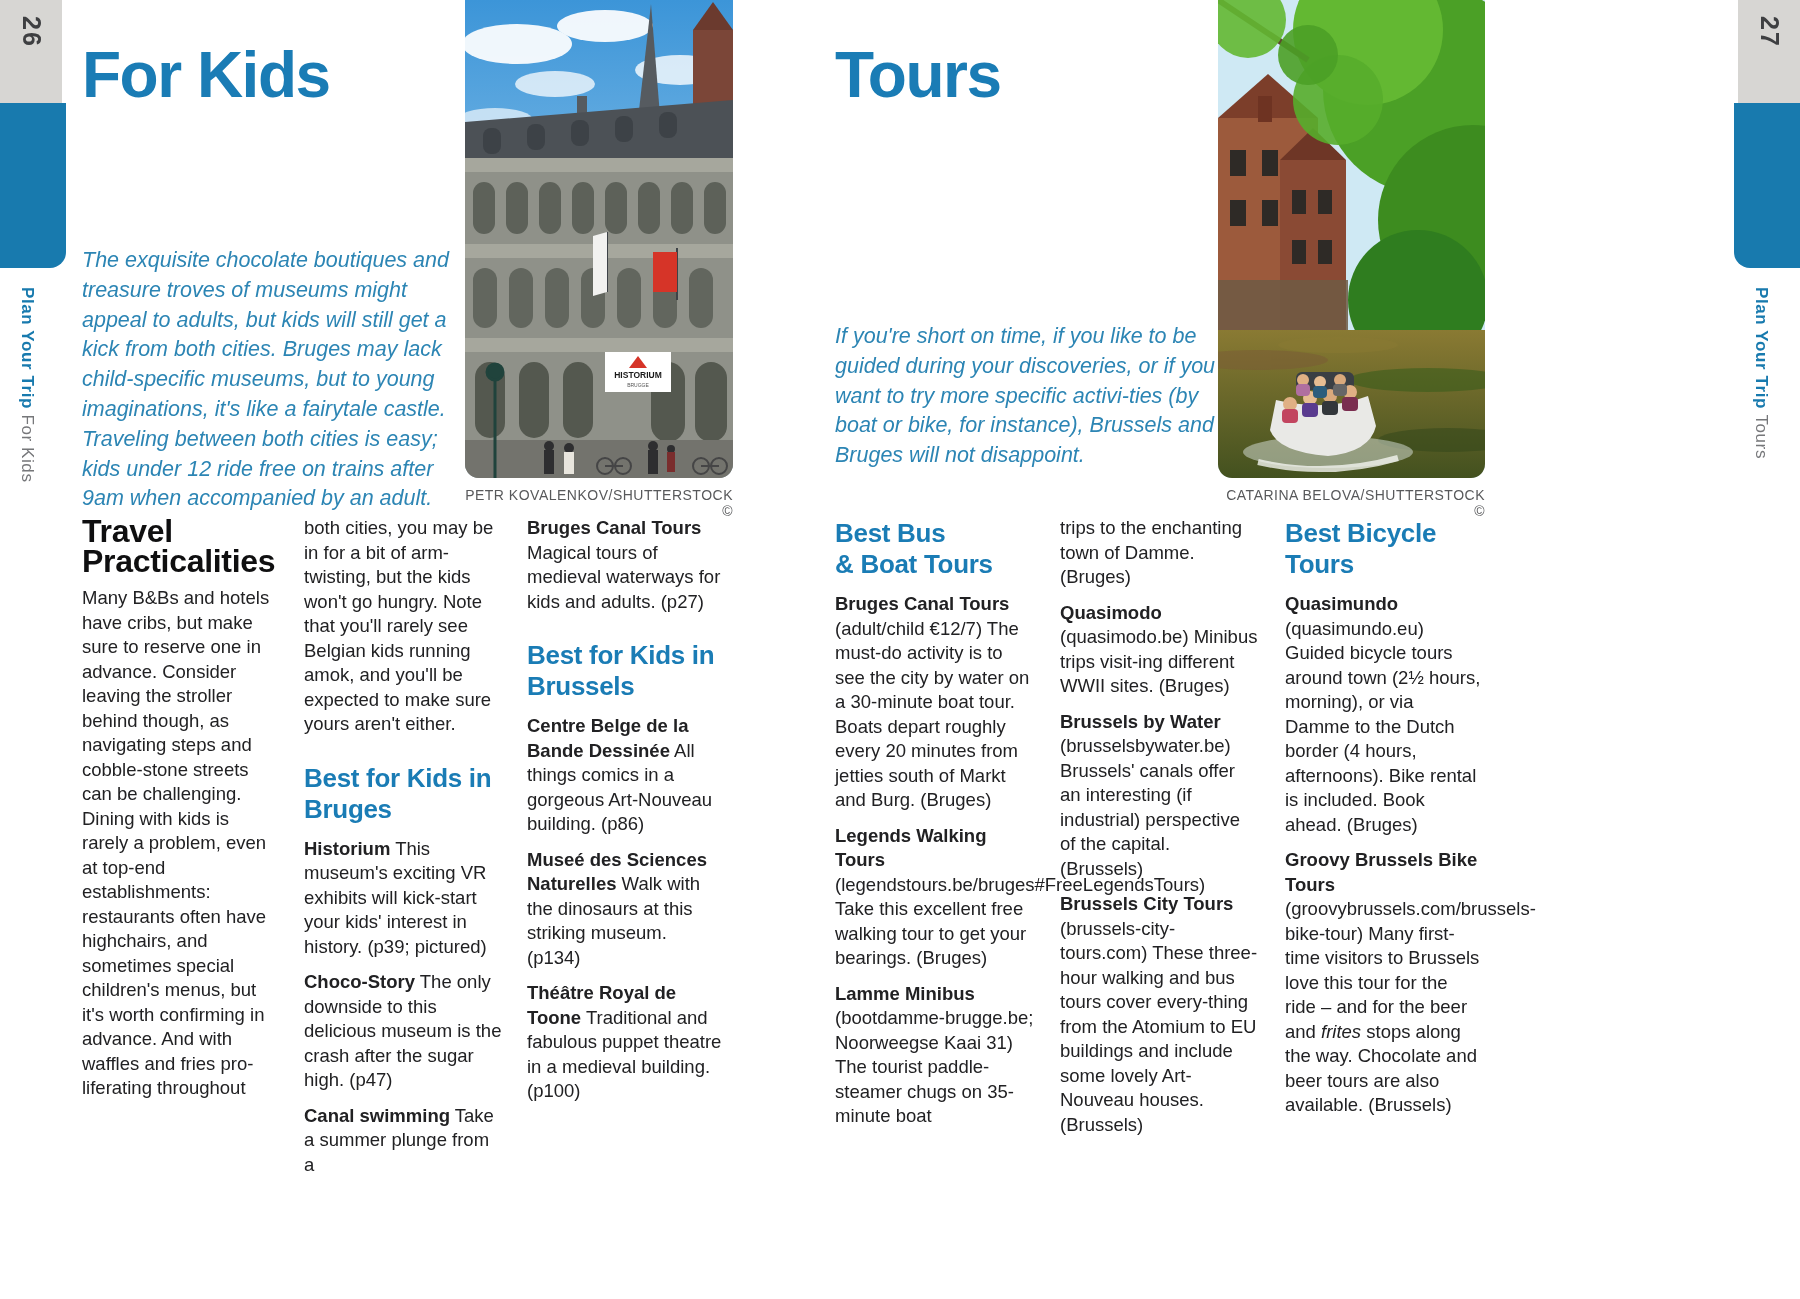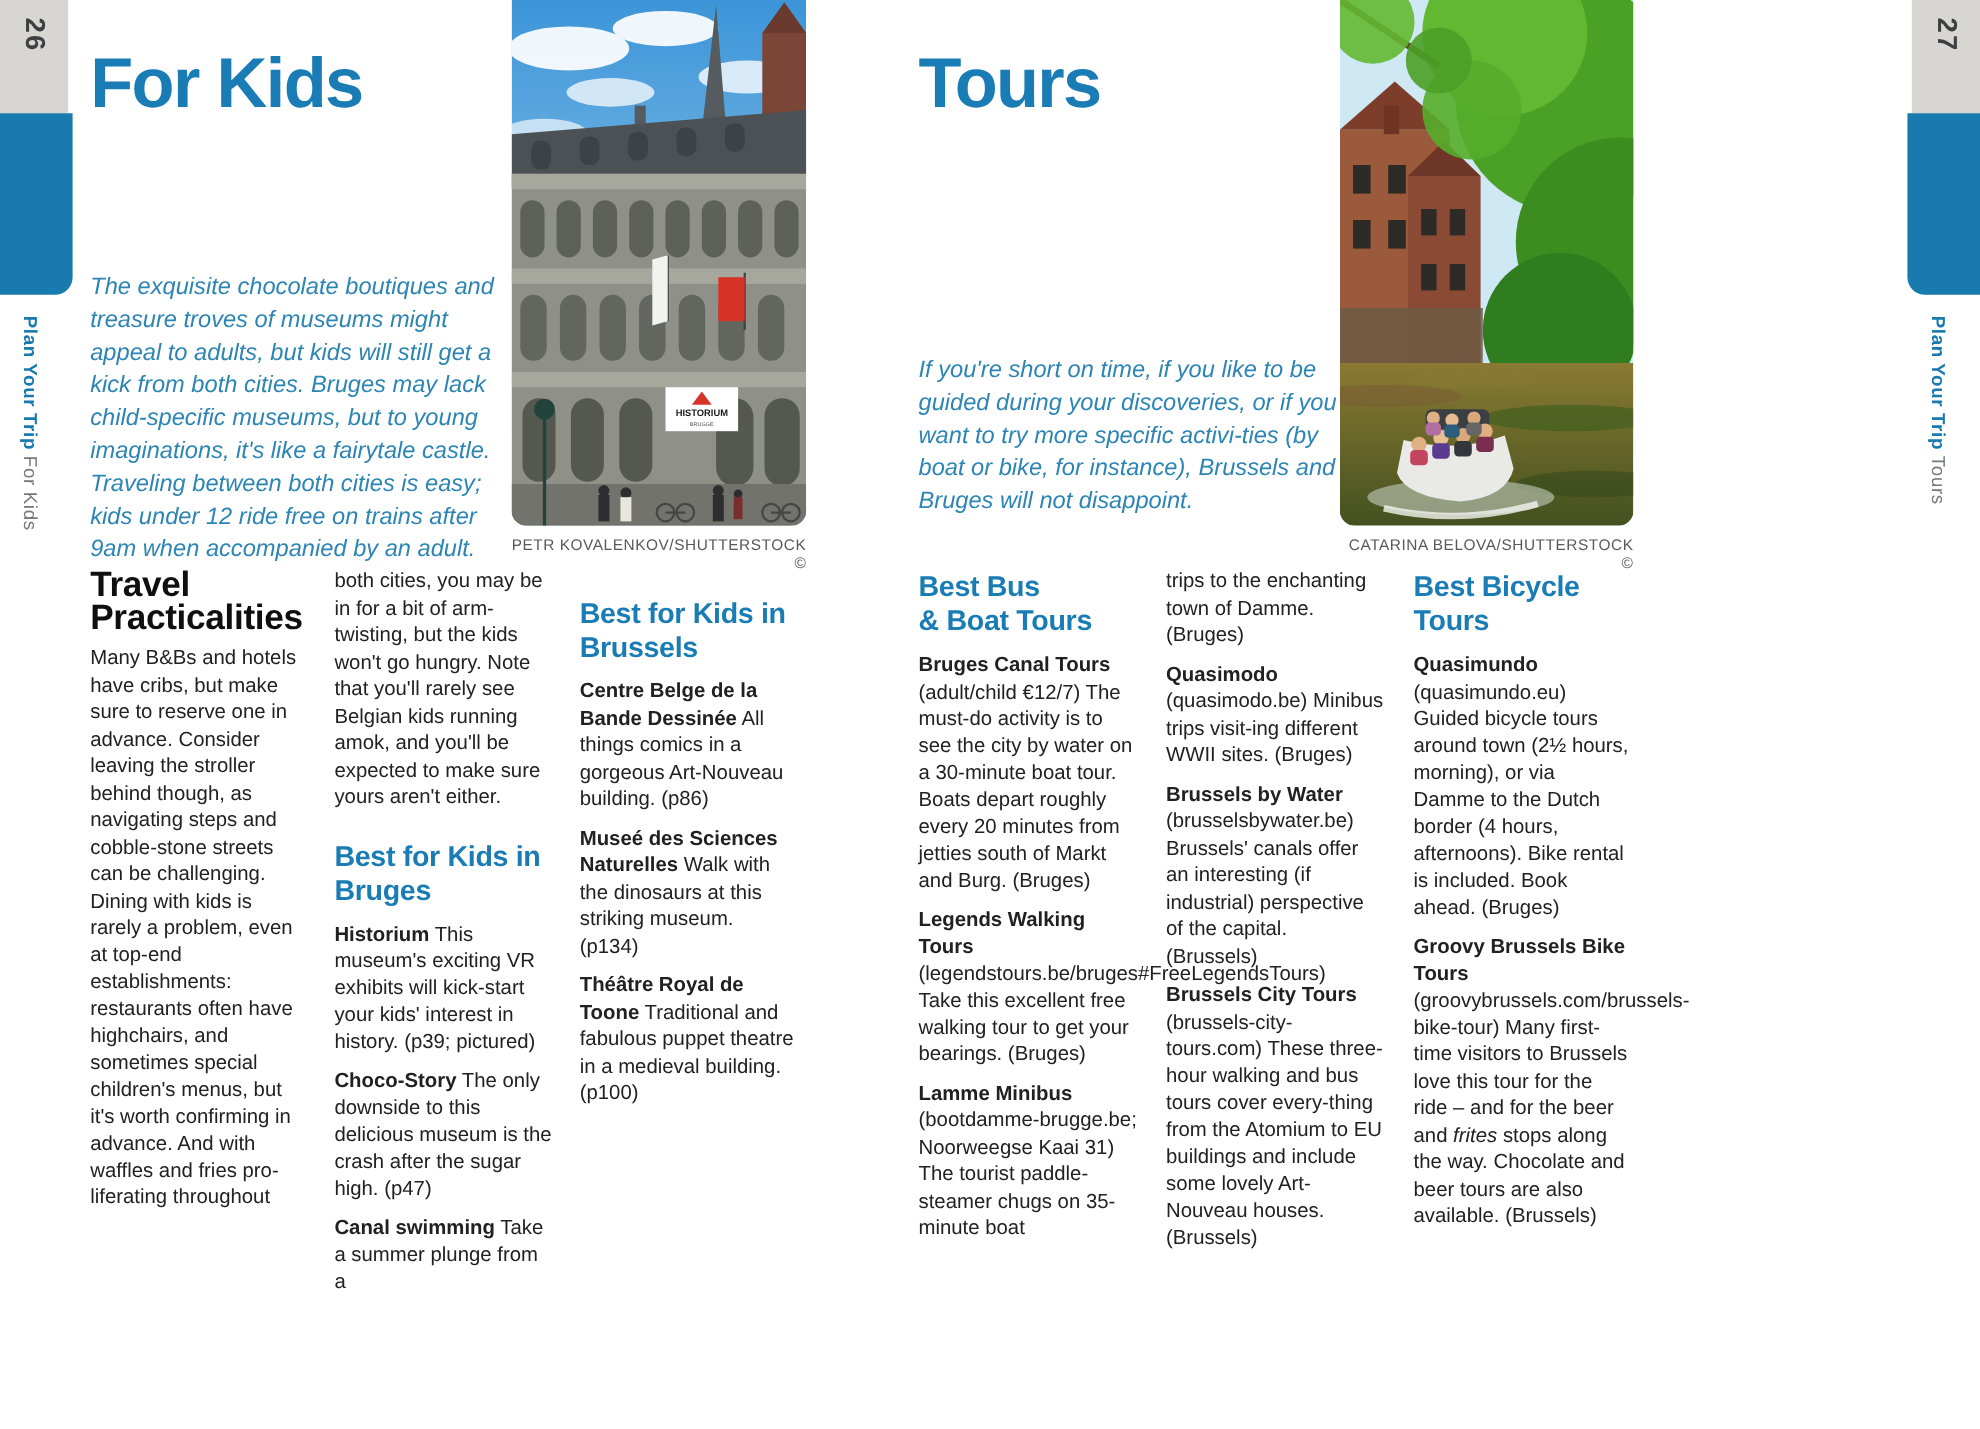--- a/index.html
+++ b/index.html
@@ -203,20 +203,24 @@
       <b>Choco-Story</b>
       <span>The only downside to this delicious museum is the crash after the sugar high. (p47)</span>
     </p>
     <p class="entry">
       <b>Canal swimming</b>
       <span>Take a summer plunge from a</span>
     </p>
   </div>
 
   <div class="col" style="left:527px; width:196px;">
+    <p class="entry">
+      <b>Bruges Canal Tours</b>
+      <span>Magical tours of medieval waterways for kids and adults. (p27)</span>
+    </p>
     <div class="h-blue">Best for Kids in
 Brussels</div>
     <p class="entry">
       <b>Centre Belge de la Bande Dessinée</b>
       <span>All things comics in a gorgeous Art-Nouveau building. (p86)</span>
     </p>
     <p class="entry">
       <b>Museé des Sciences Naturelles</b>
       <span>Walk with the dinosaurs at this striking museum. (p134)</span>
     </p>

